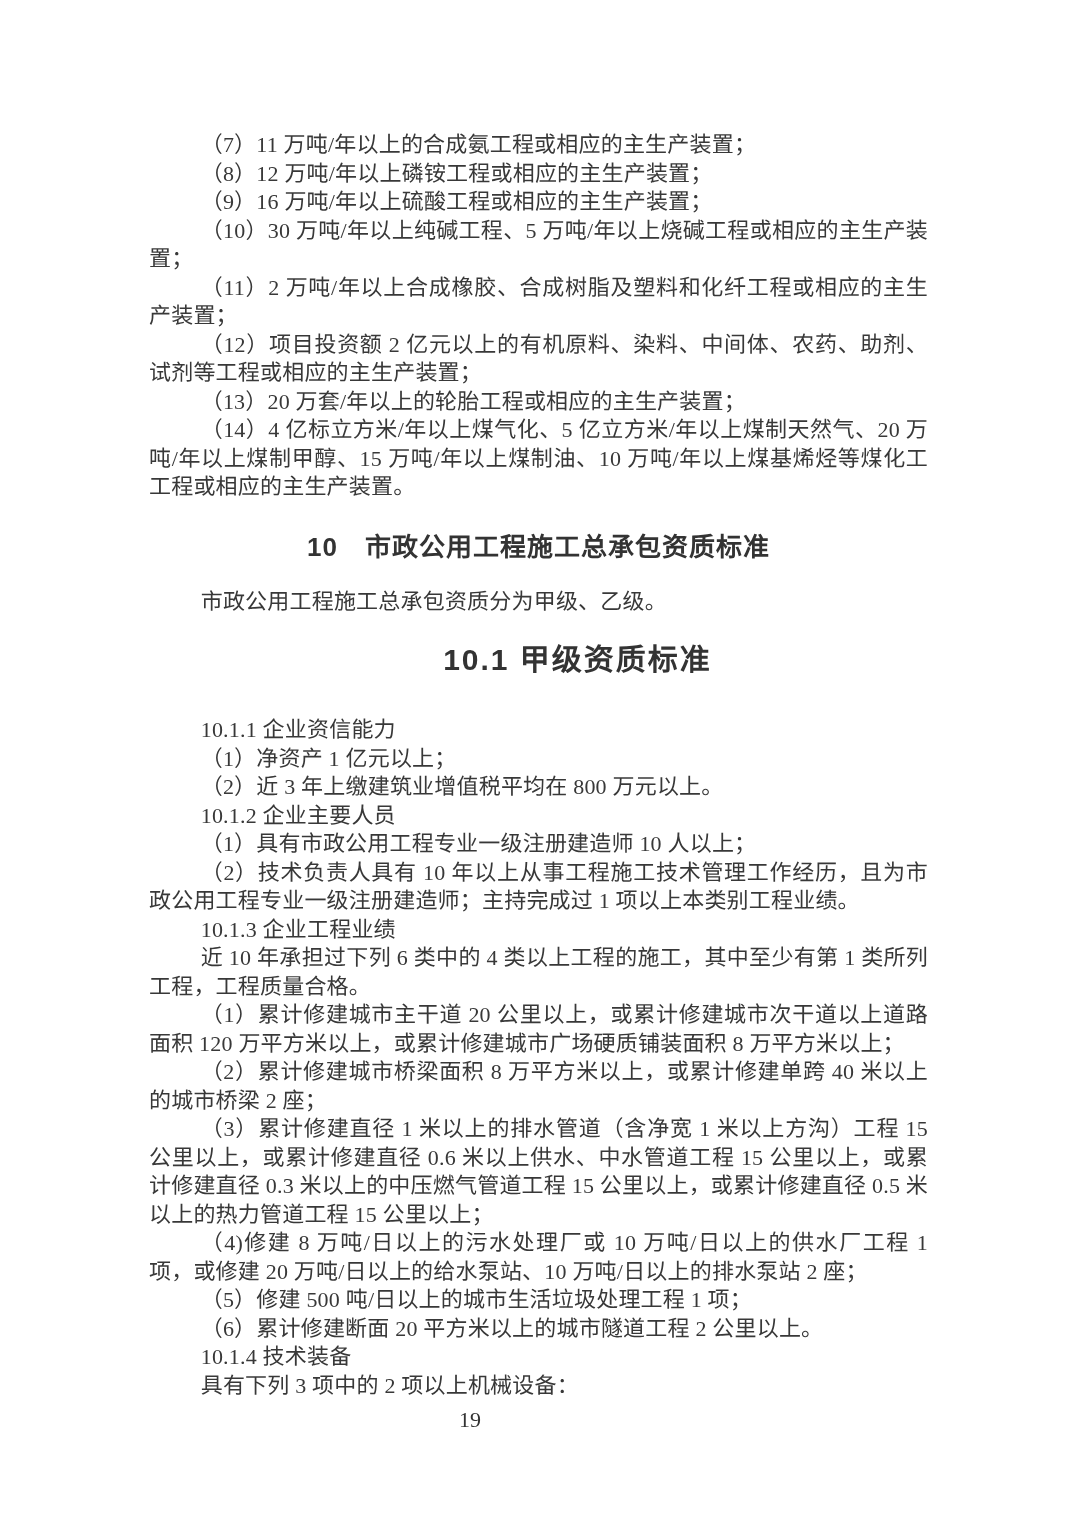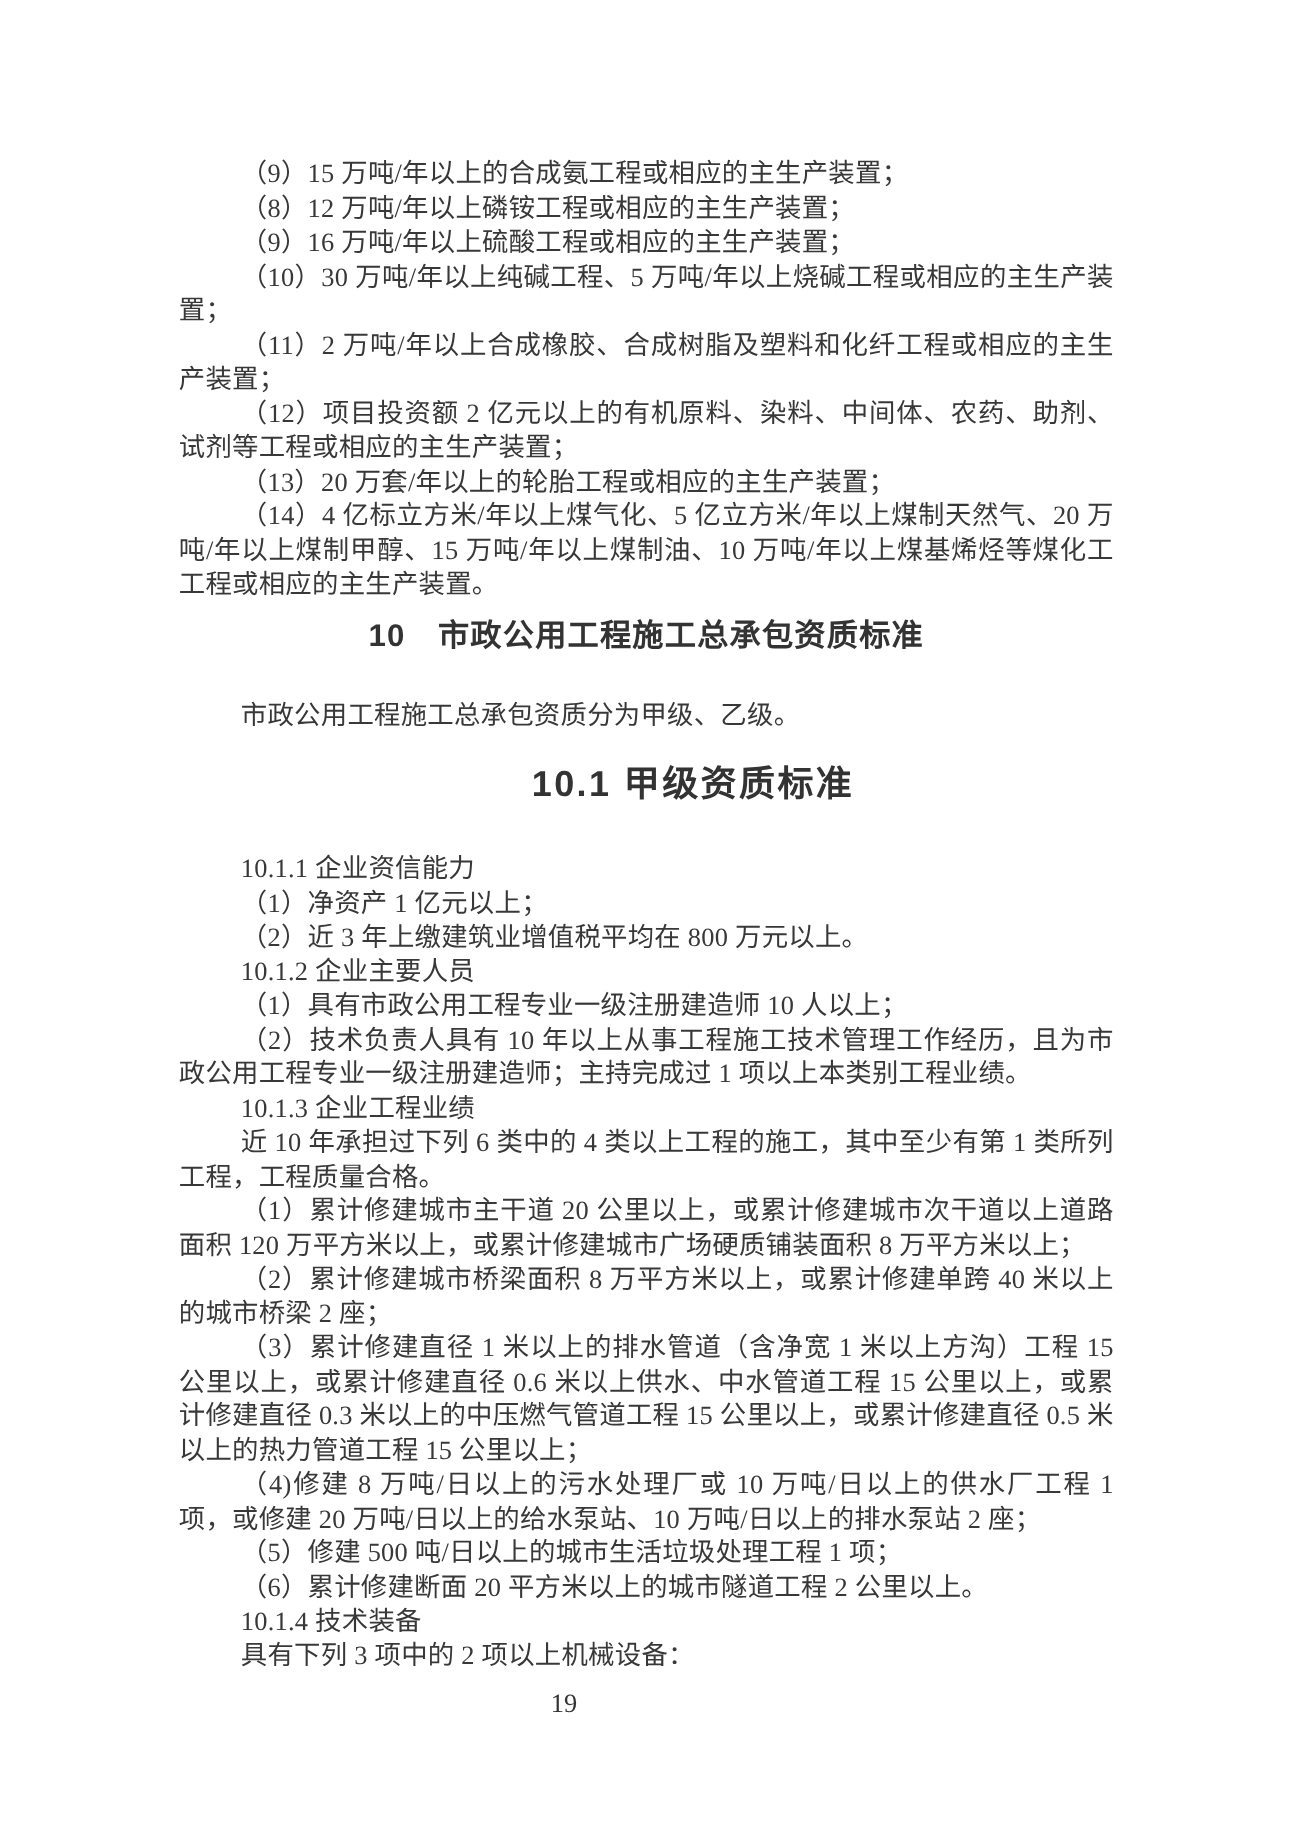--- a/index.html
+++ b/index.html
@@ -25,31 +25,31 @@
     margin: 0;
     font-family: "Liberation Serif", "DejaVu Serif", serif;
     font-size: 22px;
     line-height: 28.5px;
     color: #383838;
     text-align: justify;
     text-indent: 2.35em;
     letter-spacing: 0.2px;
   }
   .chapter-heading {
-    margin: 10px 0 0 0;
+    margin: 28px 0 0 0;
     font-family: "Liberation Sans", "DejaVu Sans", sans-serif;
     font-weight: 700;
     font-size: 26px;
     line-height: 34px;
     text-align: center;
     color: #333333;
     letter-spacing: 1px;
   }
   .chapter-intro {
-    margin-top: 36px;
+    margin-top: 24px;
   }
   .section-heading {
     position: relative;
     left: 39px; 
     margin: 28px 0 0 0;
     font-family: "Liberation Sans", "DejaVu Sans", sans-serif;
     font-weight: 700;
     font-size: 30px;
     line-height: 32px;
     text-align: center;
@@ -70,21 +70,21 @@
     line-height: 28px;
     color: #333333;
   }
 </style>
 </head>
 <body>
 
 <div class="page">
   <div class="content">
 
-    <p class="body-text">（9）15 万吨/年以上的合成氨工程或相应的主生产装置；</p>
+    <p class="body-text">（7）11 万吨/年以上的合成氨工程或相应的主生产装置；</p>
     <p class="body-text">（8）12 万吨/年以上磷铵工程或相应的主生产装置；</p>
     <p class="body-text">（9）16 万吨/年以上硫酸工程或相应的主生产装置；</p>
     <p class="body-text">（10）30 万吨/年以上纯碱工程、5 万吨/年以上烧碱工程或相应的主生产装置；</p>
     <p class="body-text">（11）2 万吨/年以上合成橡胶、合成树脂及塑料和化纤工程或相应的主生产装置；</p>
     <p class="body-text">（12）项目投资额 2 亿元以上的有机原料、染料、中间体、农药、助剂、试剂等工程或相应的主生产装置；</p>
     <p class="body-text">（13）20 万套/年以上的轮胎工程或相应的主生产装置；</p>
     <p class="body-text">（14）4 亿标立方米/年以上煤气化、5 亿立方米/年以上煤制天然气、20 万吨/年以上煤制甲醇、15 万吨/年以上煤制油、10 万吨/年以上煤基烯烃等煤化工工程或相应的主生产装置。</p>
 
     <h1 class="chapter-heading">10　市政公用工程施工总承包资质标准</h1>
 

